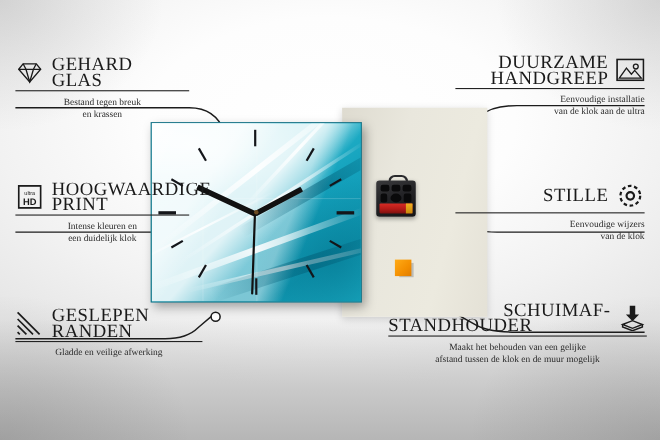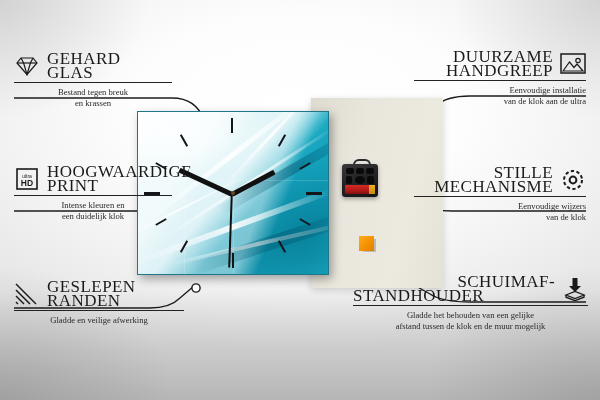--- a/index.html
+++ b/index.html
@@ -252,21 +252,20 @@
     </div>
     <div class="co-rule"></div>
     <div class="co-desc">Eenvoudige installatie</div>
     <div class="co-desc">van de klok aan de ultra</div>
   </div>
 
   <div class="callout right" style="right:14px;top:166px;width:172px;">
     <div class="co-head">
       <div>
         <div class="co-title">STILLE</div>
-        <div class="co-title">MECHANISME</div>
       </div>
       <span class="ico">
         <svg width="24" height="24" viewBox="0 0 24 24">
           <g fill="none" stroke="#1a1a1a" stroke-width="2">
             <path d="M12,2.6 l2.4,0 l.5,2.4 l2.1,1.2 l2.2,-1 l1.7,1.7 l-1,2.2 l1.2,2.1 l2.4,.5 l0,2.4" transform="translate(-1.2,-0.6)" opacity="0"></path>
             <circle cx="12" cy="12" r="9" stroke-dasharray="3.3 2.4"></circle>
             <circle cx="12" cy="12" r="3.4"></circle>
           </g>
         </svg>
       </span>
@@ -284,17 +283,17 @@
       </div>
       <span class="ico">
         <svg width="24" height="24" viewBox="0 0 24 24">
           <path d="M9.5,1 h5 v8 h3.5 L12,15 L6,9 h3.5 Z" fill="#1a1a1a"></path>
           <path d="M3,18 L12,14.5 L21,18 L12,21.5 Z" fill="none" stroke="#1a1a1a" stroke-width="1.3"></path>
           <path d="M3,18 v2.2 L12,23.7 L21,20.2 V18" fill="none" stroke="#1a1a1a" stroke-width="1.3"></path>
         </svg>
       </span>
     </div>
     <div class="co-rule"></div>
-    <div class="co-desc">Gladde het behouden van een gelijke</div>
+    <div class="co-desc">Maakt het behouden van een gelijke</div>
     <div class="co-desc">afstand tussen de klok en de muur mogelijk</div>
   </div>
 
 </div>
 
 </body></html>

